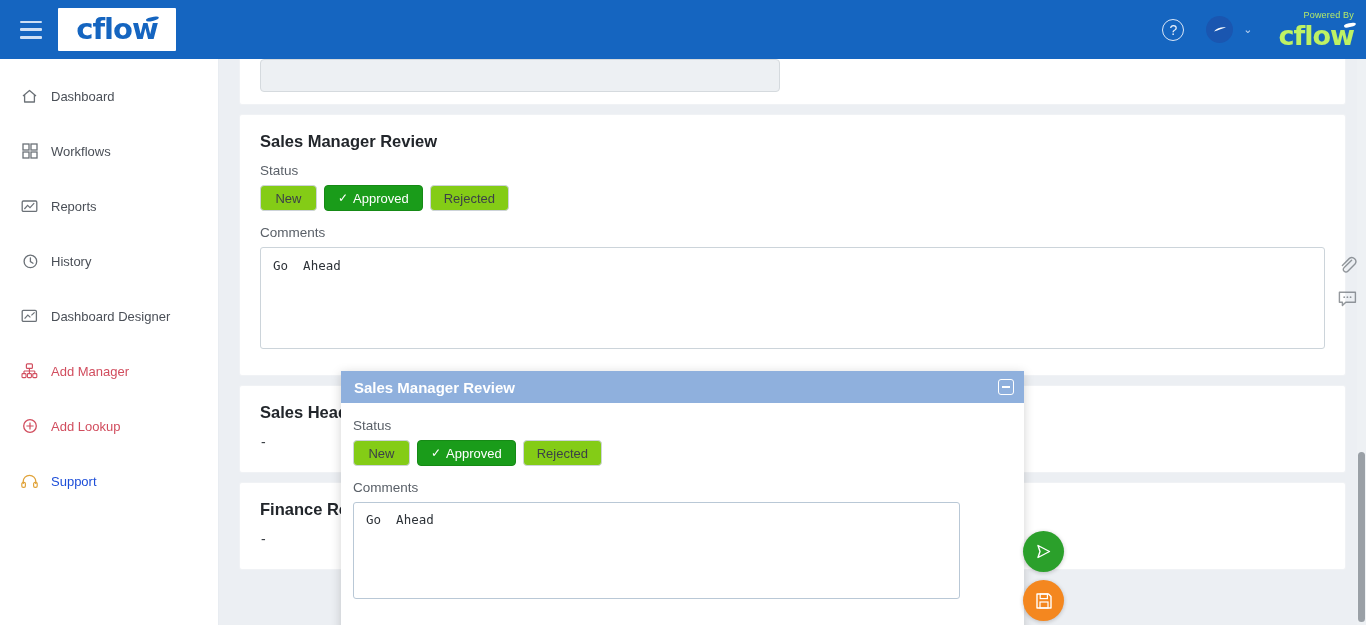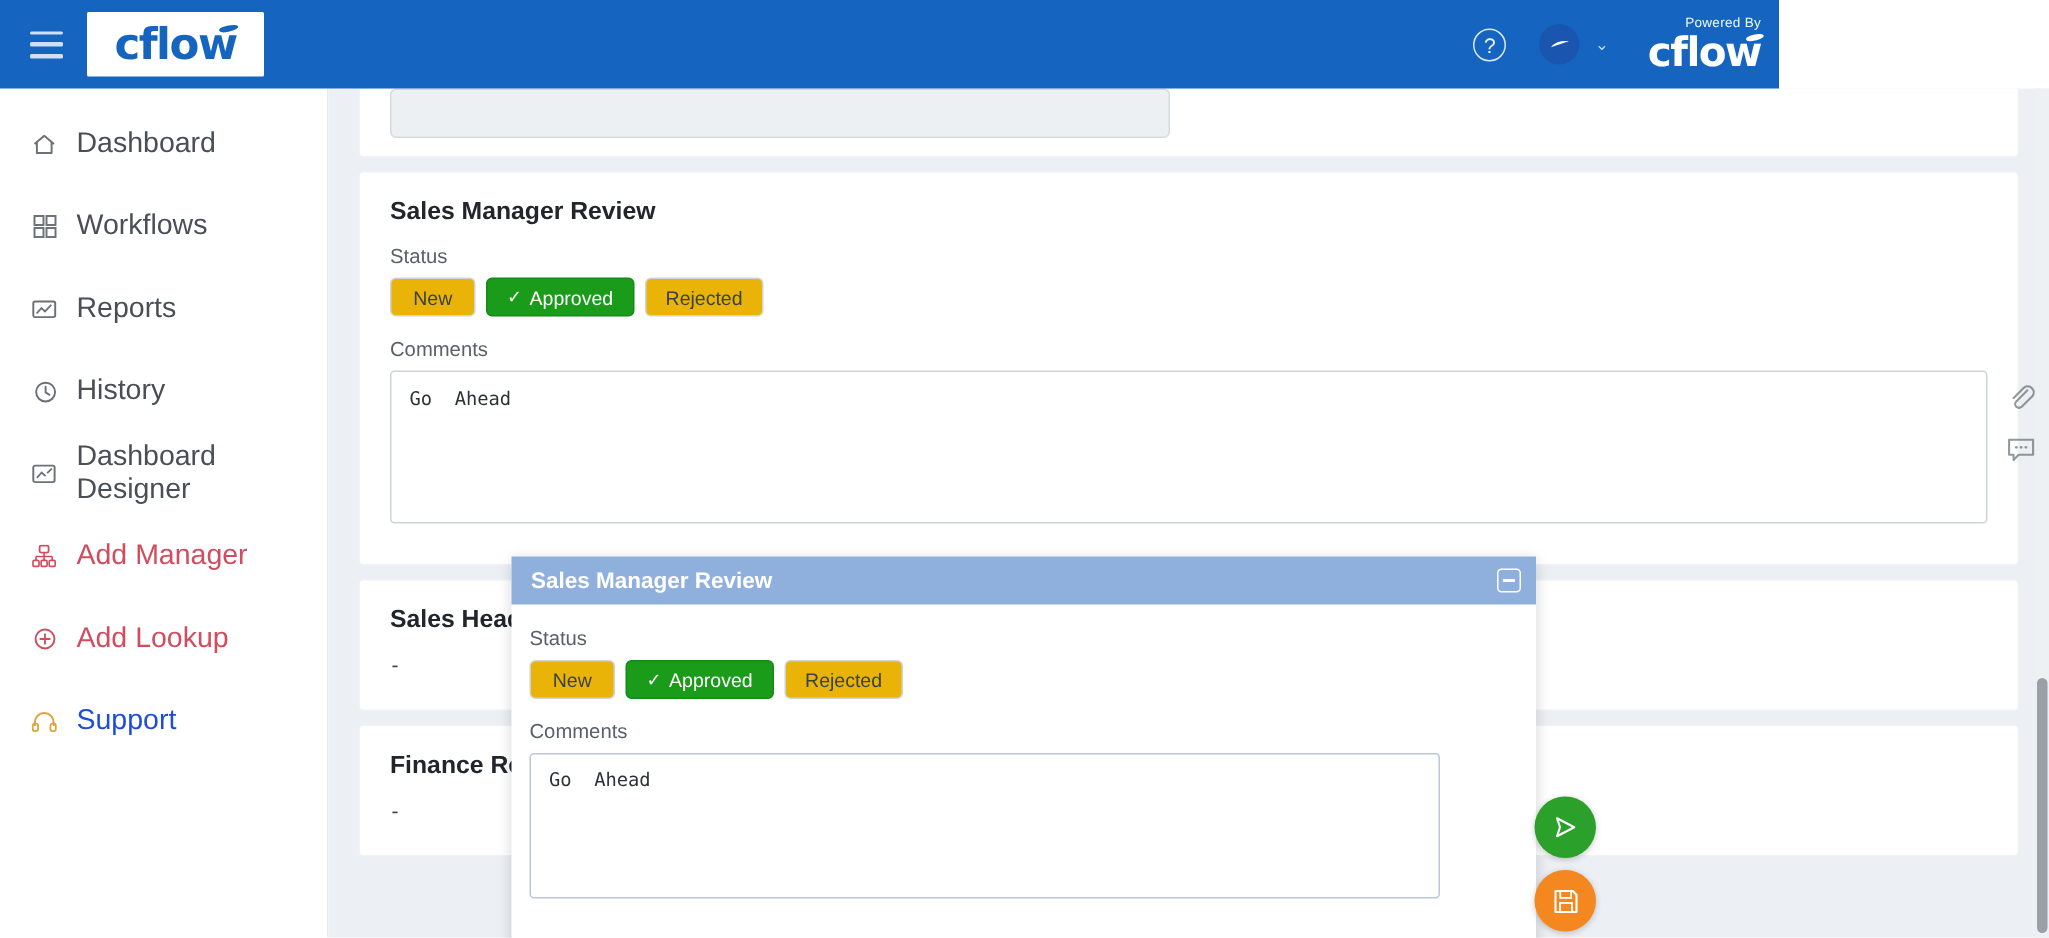--- a/index.html
+++ b/index.html
@@ -7,21 +7,21 @@
     margin: 0; padding: 0;
     width: 1366px; height: 625px;
     overflow: hidden;
     font-family: "Liberation Sans", sans-serif;
     background: #ffffff;
   }
 
   
   .topbar {
     position: absolute; top: 0; left: 0;
-    width: 1186px; height: 59px;
+    width: 1366px; height: 59px;
     background: #1565C0;
     display: flex; align-items: center;
     z-index: 50;
   }
   .hamburger {
     width: 22px; height: 18px;
     margin-left: 20px; margin-right: 16px;
     display: flex; flex-direction: column; justify-content: space-between;
     cursor: pointer;
   }
@@ -77,21 +77,21 @@
     cursor: pointer;
   }
   .avatar svg { display: block; }
   .chev {
     margin-left: 10px; margin-right: 26px;
     color: #bcd4f0; font-size: 11px;
     cursor: pointer;
   }
   .powered {
     text-align: right;
-    color: #ffffff;
+    color: #bef264;
     line-height: 1;
     cursor: default;
   }
   .powered .pb {
     font-size: 9px; letter-spacing: .2px; display: block; margin-bottom: 2px;
     opacity: .95;
   }
   .powered .pc {
     font-size: 27px; font-weight: 700; letter-spacing: -1px;
     font-family: "DejaVu Sans", sans-serif;
@@ -116,21 +116,21 @@
     border-right: 1px solid #e8ecf1;
     padding-top: 16px;
     z-index: 20;
   }
   .nav-item {
     display: flex; align-items: center;
     height: 42px;
     padding-left: 20px;
     margin-bottom: 13px;
     color: #4a4f57;
-    font-size: 19px;
+    font-size: 13px;
     cursor: pointer;
   }
   .nav-item .ni-icon {
     width: 19px; height: 19px;
     margin-right: 12px;
     display: flex; align-items: center; justify-content: center;
     flex: 0 0 19px;
   }
   .nav-item .ni-icon svg { display:block; }
   .nav-item.red { color: #d14d5e; }
@@ -176,21 +176,21 @@
     color: #5a6068;
     margin-bottom: 7px;
   }
   .btn-row { display: flex; gap: 7px; margin-bottom: 14px; }
   .sbtn {
     min-width: 57px;
     height: 26px;
     padding: 0 13px;
     border: 1px solid #cdd3d9;
     border-radius: 4px;
-    background: #eab308;
+    background: #84cc16;
     color: #3c4147;
     font-size: 13px;
     font-family: "Liberation Sans", sans-serif;
     display: flex; align-items: center; justify-content: center;
     cursor: pointer;
   }
   .sbtn.active {
     background: #1a9c1a;
     border-color: #168a16;
     color: #ffffff;

